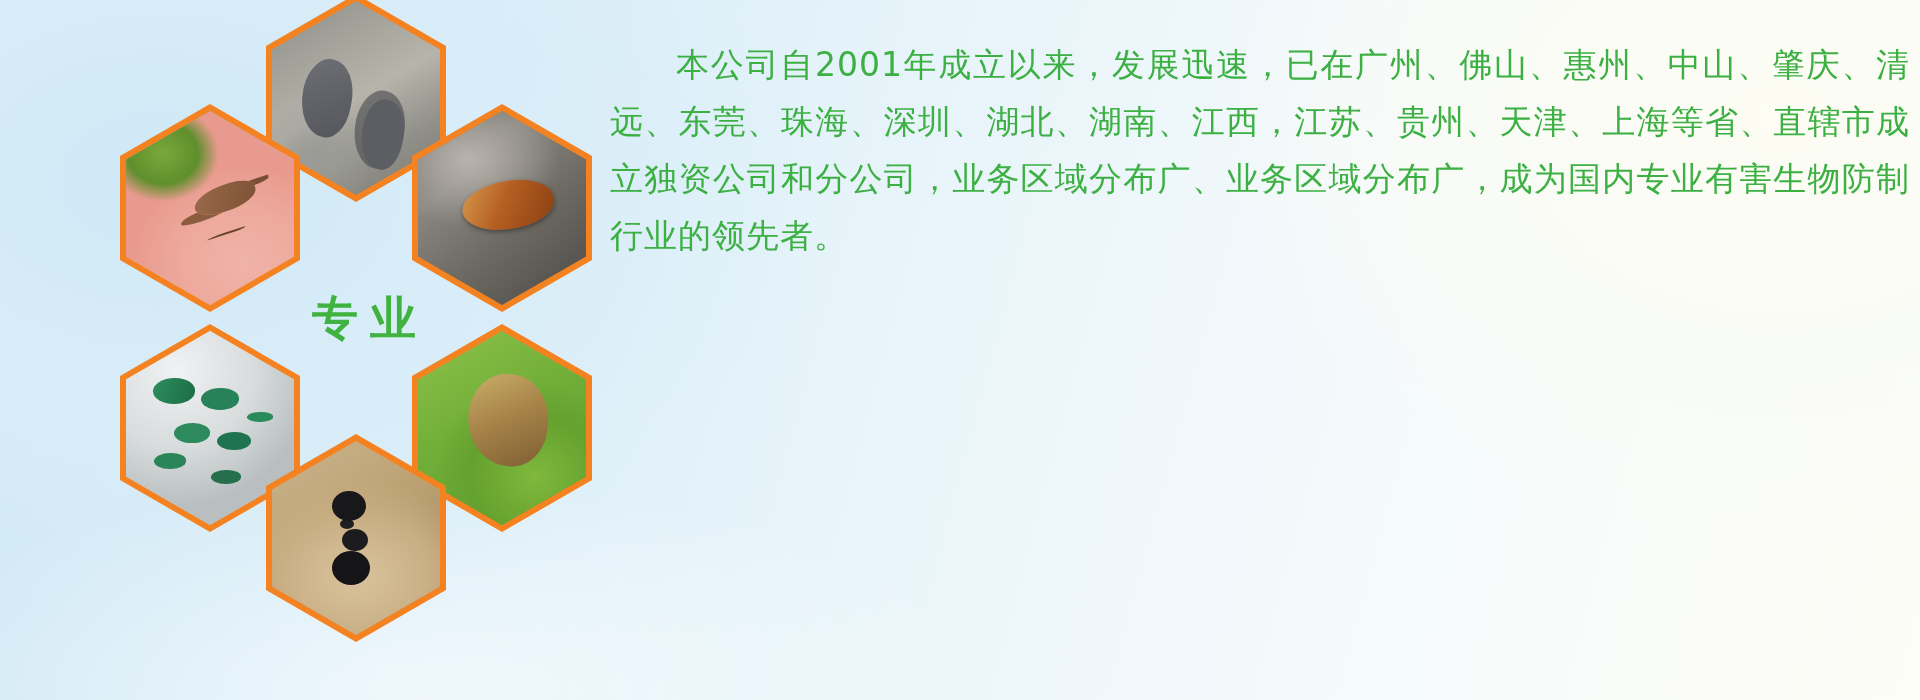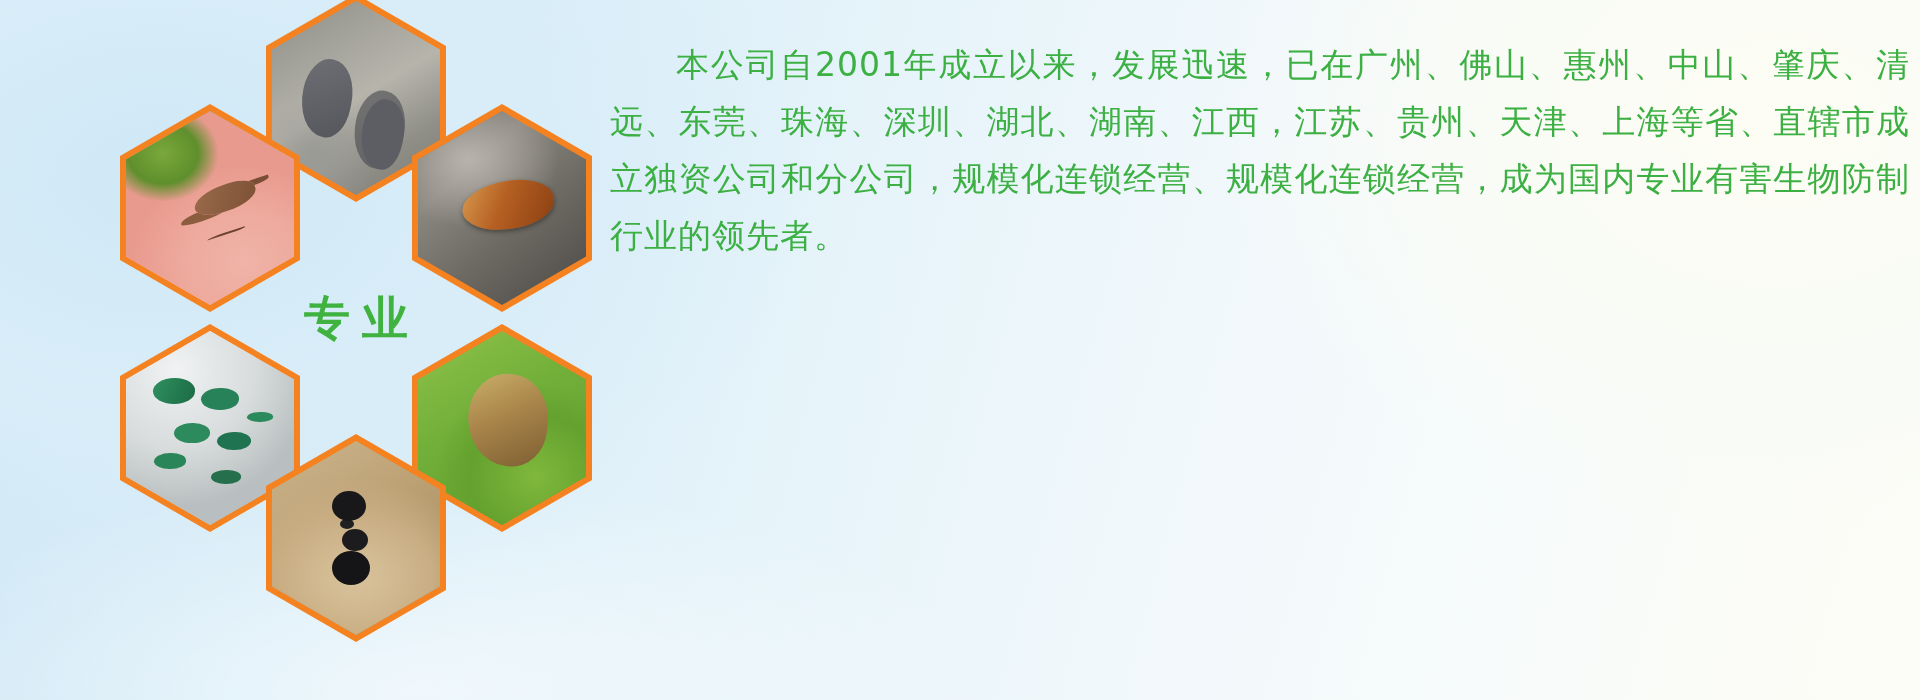--- a/index.html
+++ b/index.html
@@ -57,21 +57,21 @@
   .h-mosquito { left:40px;  top:110px; }
   .h-roach    { left:332px; top:110px; }
   .h-center   { left:186px; top:220px; }
   .h-fly      { left:40px;  top:330px; }
   .h-stink    { left:332px; top:330px; }
   .h-ant      { left:186px; top:440px; }
 
   .hex.center-tile{ background:transparent; }
   .center-label{
     position:absolute;
-    left:0; top:0; width:180px; height:208px;
+    left:8px; top:0; width:180px; height:208px;
     display:flex; flex-direction:row;
     align-items:center; justify-content:center;
     gap:14px;
   }
   .center-label span{
     color:#3fb23f;
     font-size:46px;
     font-weight:700;
     letter-spacing:12px;
     text-indent:12px;
@@ -263,21 +263,21 @@
 
     <div class="hex center-tile h-center">
       <div class="center-label">
         <span>专业</span>
       </div>
     </div>
   </div>
 
   <div id="content">
 
-    <p id="paragraph">本公司自2001年成立以来，发展迅速，已在广州、佛山、惠州、中山、肇庆、清远、东莞、珠海、深圳、湖北、湖南、江西，江苏、贵州、天津、上海等省、直辖市成立独资公司和分公司，规模化连锁经营、规模化连锁经营，成为国内专业有害生物防制行业的领先者。</p>
+    <p id="paragraph">本公司自2001年成立以来，发展迅速，已在广州、佛山、惠州、中山、肇庆、清远、东莞、珠海、深圳、湖北、湖南、江西，江苏、贵州、天津、上海等省、直辖市成立独资公司和分公司，业务区域分布广、业务区域分布广，成为国内专业有害生物防制行业的领先者。</p>
 
     <div id="contact">
       <div class="contact-line phone2">
         
       </div>
     </div>
   </div>
 </div>
 
 </body></html>

